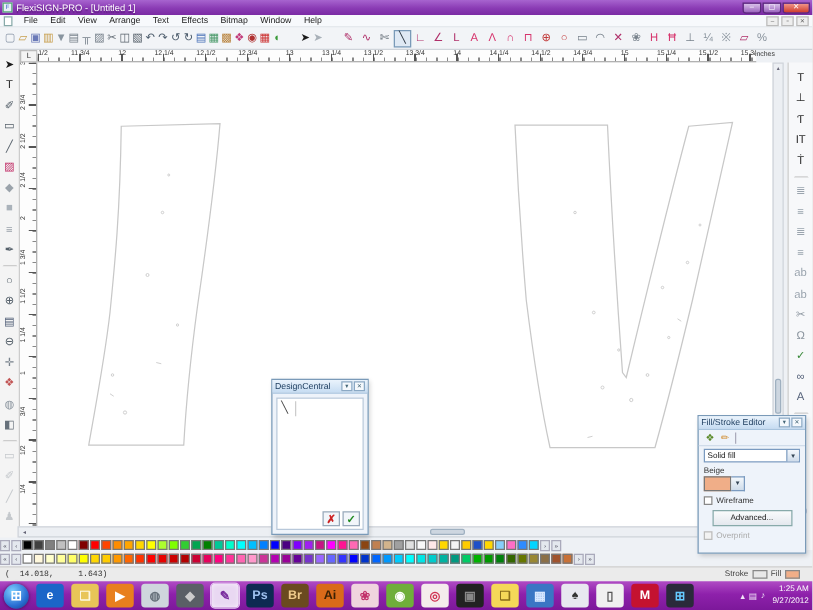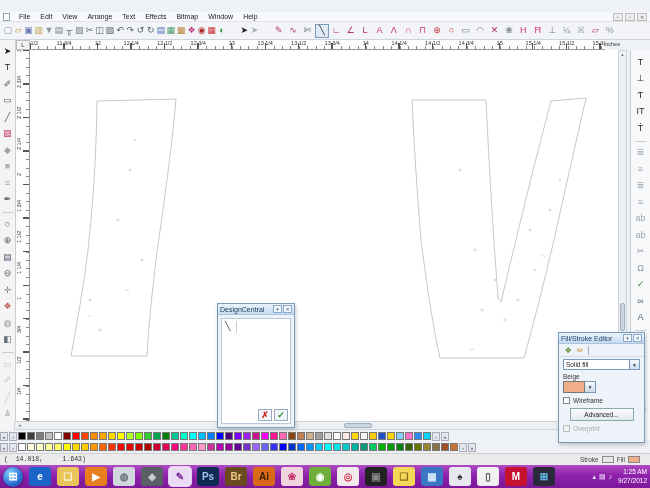--- a/index.html
+++ b/index.html
@@ -122,20 +122,29 @@
   .fs-check-label { font-size:6.5px; color:#333; }
   .fs-check-row.disabled .fs-checkbox { border-color:#bbb; background:#f2f2f2; }
   .fs-check-row.disabled .fs-check-label { color:#aaa; }
   .fs-adv { margin:4px auto 0; display:block; width:64px; height:13px; background:linear-gradient(#fafbfc,#e4e8ee); border:1px solid #8aa; font-size:6.5px; color:#222; font-family:"Liberation Sans",sans-serif; }
 </style>
 </head>
 <body>
 
 <div id="app">
 
+  <div class="titlebar">
+    <span class="app-icon16">F</span>
+    <span class="title-text">FlexiSIGN-PRO - [Untitled 1]</span>
+    <span class="winbtns">
+      <span class="wb">–</span>
+      <span class="wb">▢</span>
+      <span class="wb close">✕</span>
+    </span>
+  </div>
 
   <div class="menubar">
     <span class="doc-icon"></span>
     <div class="menus">
       <span class="menu-item">File</span>
         <span class="menu-item">Edit</span>
         <span class="menu-item">View</span>
         <span class="menu-item">Arrange</span>
         <span class="menu-item">Text</span>
         <span class="menu-item">Effects</span>

